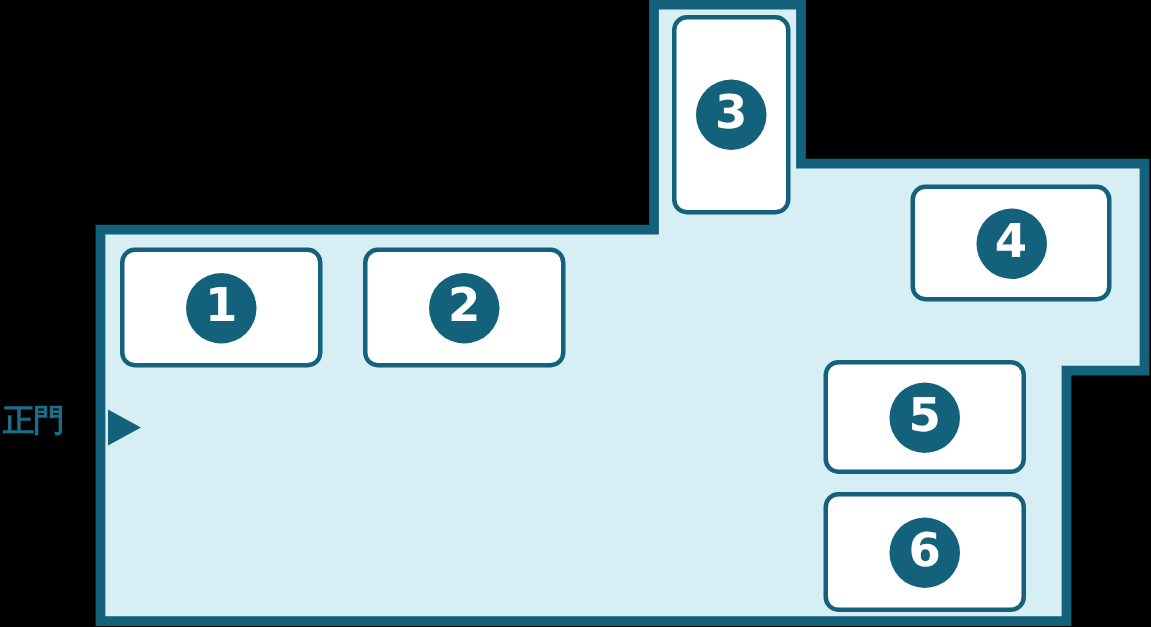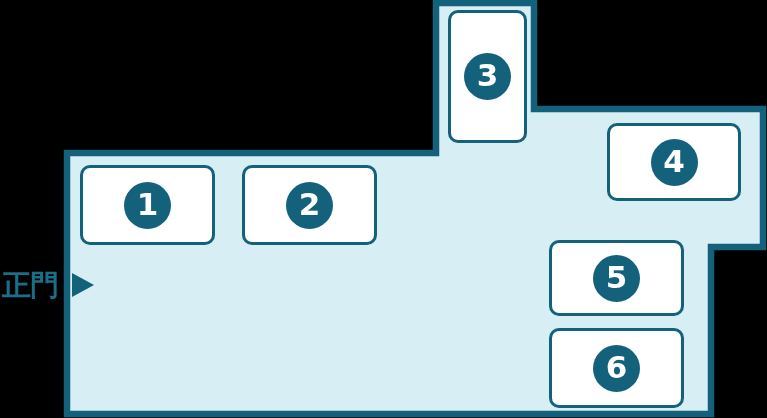--- a/index.html
+++ b/index.html
@@ -55,21 +55,21 @@
     font-size: 31px;
     font-weight: bold;
     line-height: 1;
     padding-bottom: 2px;
     box-sizing: border-box;
   }
   .gate-label {
     position: absolute;
     left: 2px;
     top: 266px;
-    font-size: 29px;
+    font-size: 21px;
     font-weight: 600;
     letter-spacing: -1px;
     color: var(--gate-text, #1a6e87);
     white-space: nowrap;
   }
   .gate-arrow {
     position: absolute;
     left: 72px;
     top: 273px;
     width: 0;

